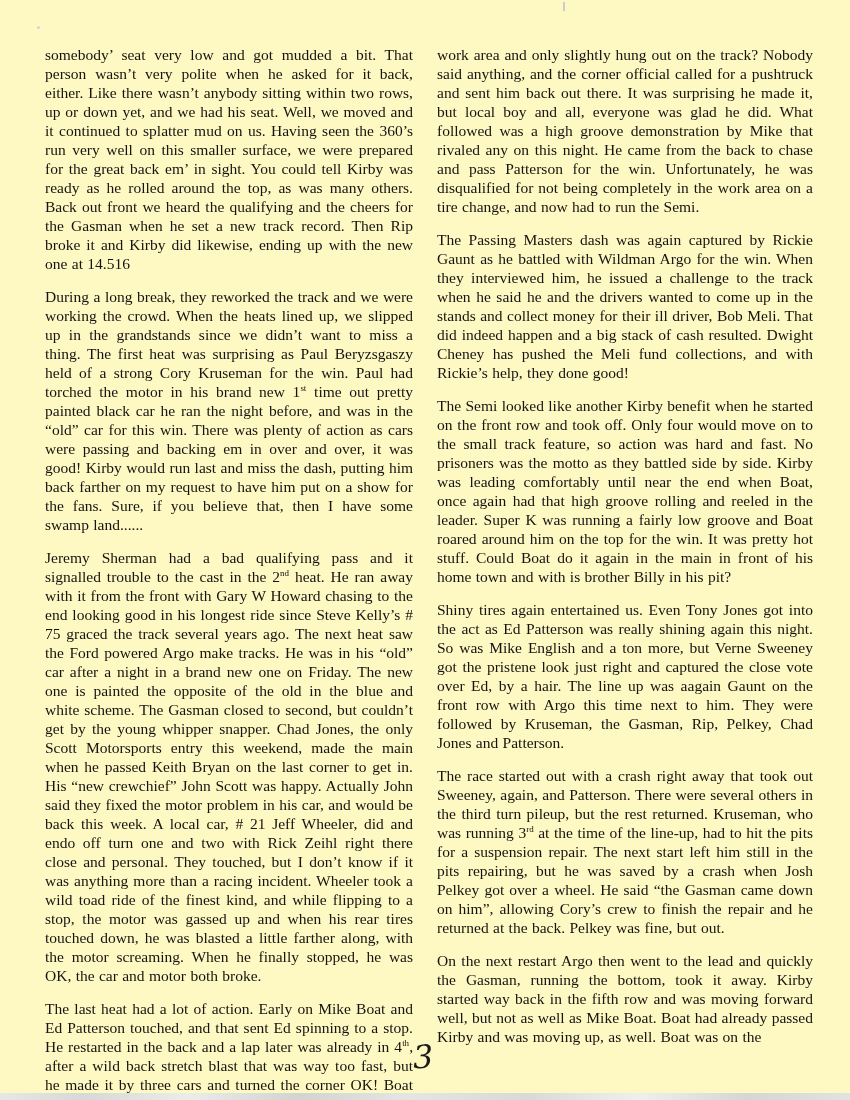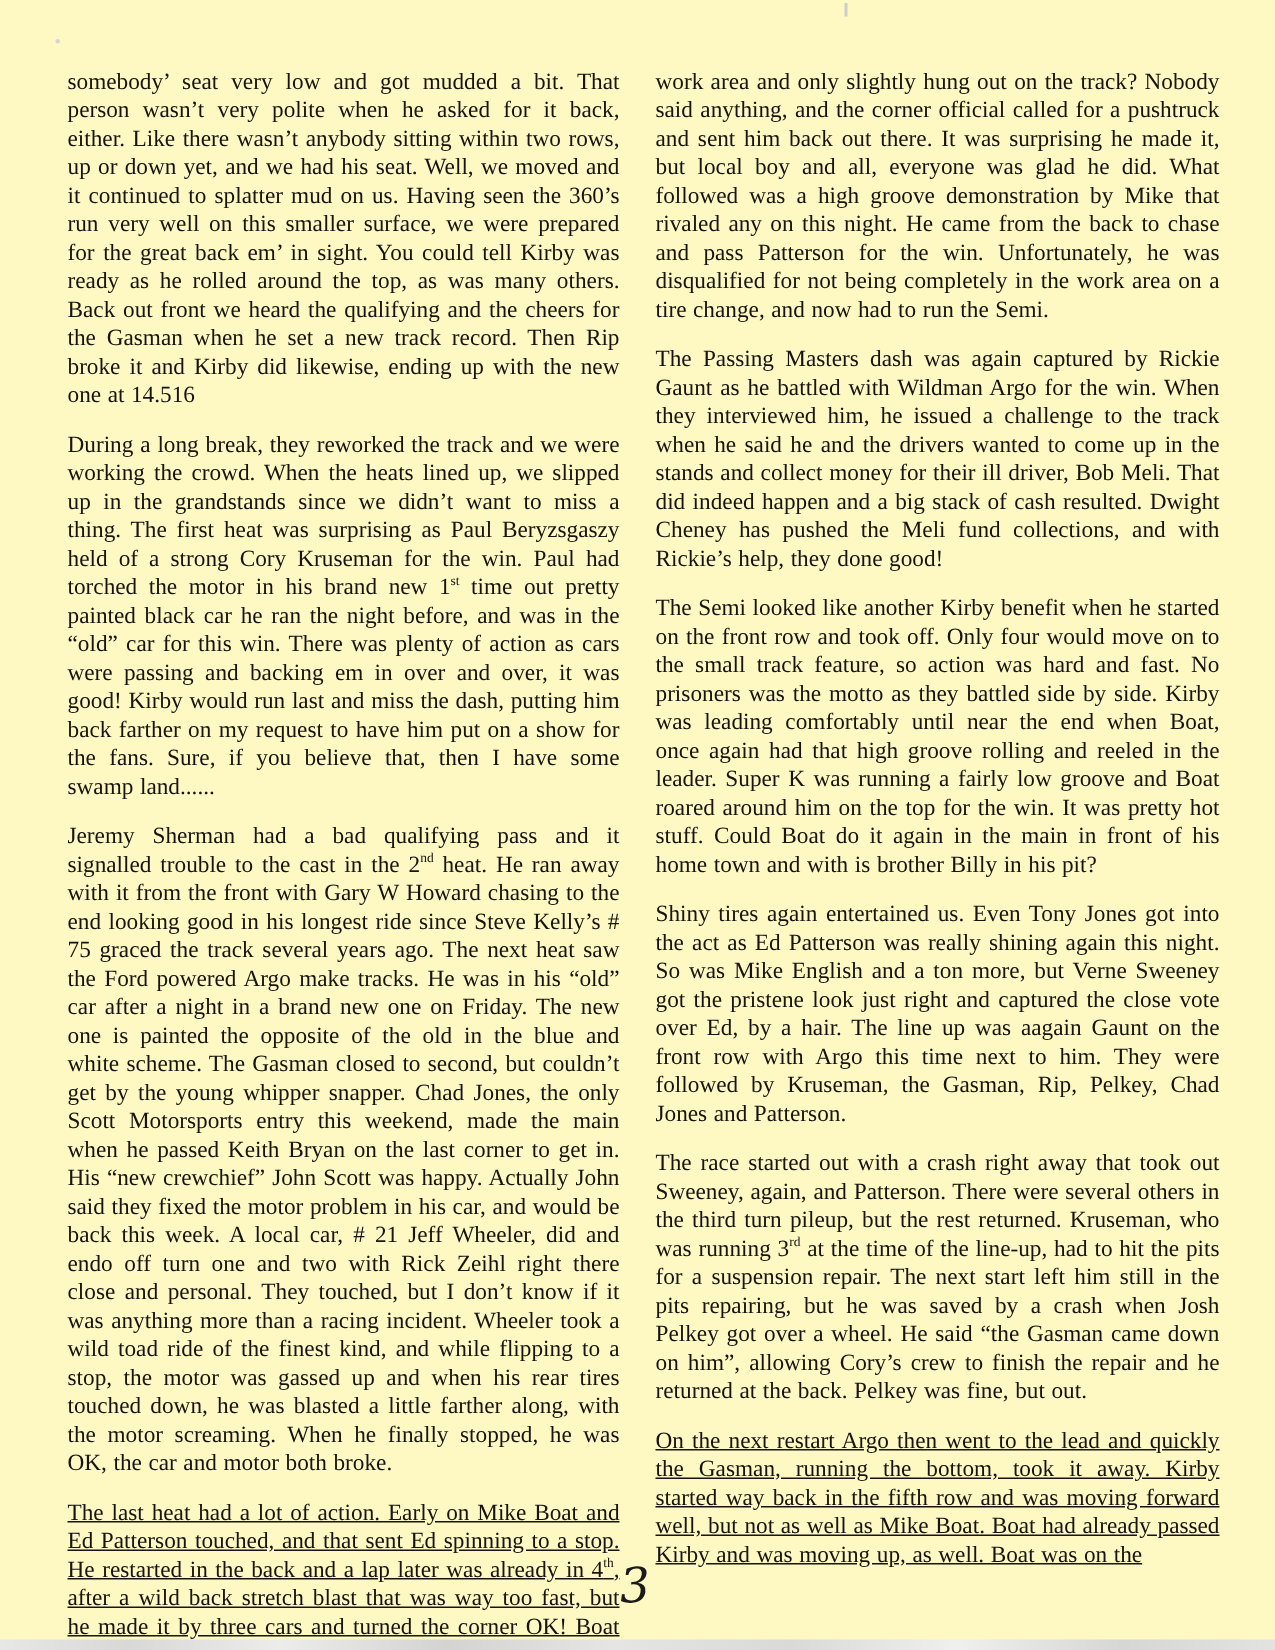--- a/index.html
+++ b/index.html
@@ -28,21 +28,21 @@
     text-align: justify;
     font-size: 15.5px;
     line-height: 19px;
     word-spacing: 0.5px;
   }
   .col-left  { width: 368px; }
   .col-right { width: 376px; }
   .col p {
     margin: 0 0 14px 0;
   }
-  .col p:last-child { margin-bottom: 0; text-decoration: underline; }
+  .col p:last-child { margin-bottom: 0; }
   sup {
     font-size: 0.58em;
     line-height: 0;
     vertical-align: super;
     letter-spacing: 0;
   }
   .page-number {
     position: absolute;
     left: 413px;
     top: 1038px;

